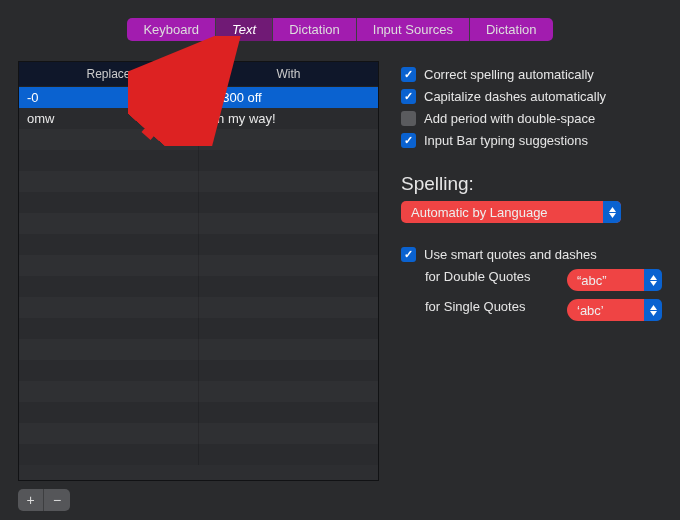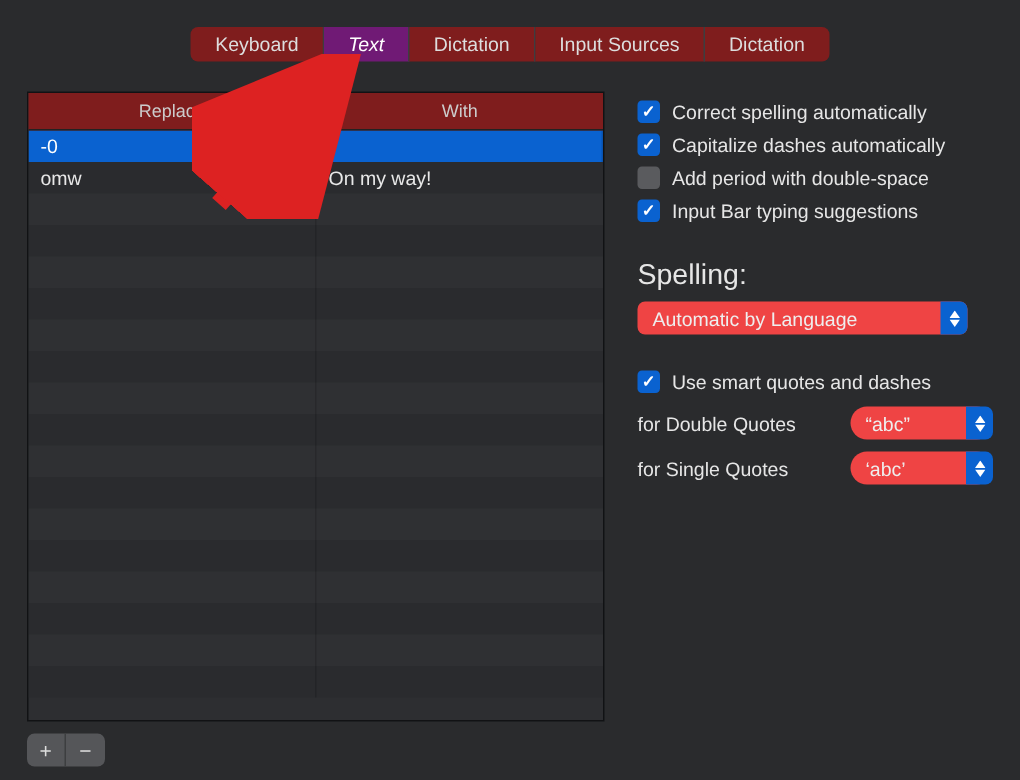--- a/index.html
+++ b/index.html
@@ -13,21 +13,21 @@
       overflow: hidden;
       position: relative;
     }
     .tabs {
       display: flex;
       justify-content: center;
       padding-top: 18px;
       gap: 0;
     }
     .tab {
-      background: #7f1d1d;
+      background: #a21caf;
       color: #ddd;
       padding: 4px 16px;
       font-size: 13px;
       border-right: 1px solid #3d3e40;
       cursor: pointer;
     }
     .tab:first-child { border-radius: 5px 0 0 5px; }
     .tab:last-child { border-radius: 0 5px 5px 0; border-right: none; text-align: center; }
     .tab.active {
       background: #701a75;
@@ -44,21 +44,21 @@
     }
     .table {
       border: 1px solid #111214;
       background: #2d2e31;
       height: 420px;
       display: flex;
       flex-direction: column;
     }
     .thead {
       display: flex;
-      background: #7f1d1d;
+      background: #0f172a;
       border-bottom: 1px solid #222;
       font-size: 12px;
     }
     .th {
       flex: 1;
       text-align: center;
       padding: 5px 0;
       position: relative;
       color: #ccc;
     }
@@ -162,26 +162,27 @@
       border-radius: 0 5px 5px 0;
       display: flex;
       flex-direction: column;
       align-items: center;
       justify-content: center;
       gap: 1px;
     }
     .dd-caret svg { width: 7px; height: 5px; }
     .quote-row {
       display: flex;
-      align-items: center;
+      align-items: flex-start;
       gap: 22px;
       height: 26px;
       margin-top: 4px;
       font-size: 13px;
       color: #e6e6e6;
+      margin-left: 24px;
     }
     .quote-row .qlabel { width: 120px; }
     .spacer20 { height: 20px; }
     
     .arrow-overlay {
       position: absolute;
       left: 128px;
       top: 36px;
       pointer-events: none;
     }
@@ -206,20 +207,21 @@
           <span>Replace</span>
           <span class="sort-ind">⌃</span>
         </div>
         <div class="th">
           <span>With</span>
         </div>
       </div>
       <div class="tbody" id="tbody">
           <div class="trow selected">
             <div class="td">-0</div>
+            <div class="td">- $300 off</div>
           </div>
           <div class="trow">
             <div class="td">omw</div>
             <div class="td">On my way!</div>
           </div>
           <div class="trow">
             <div class="td"></div>
             <div class="td"></div>
           </div>
           <div class="trow">

